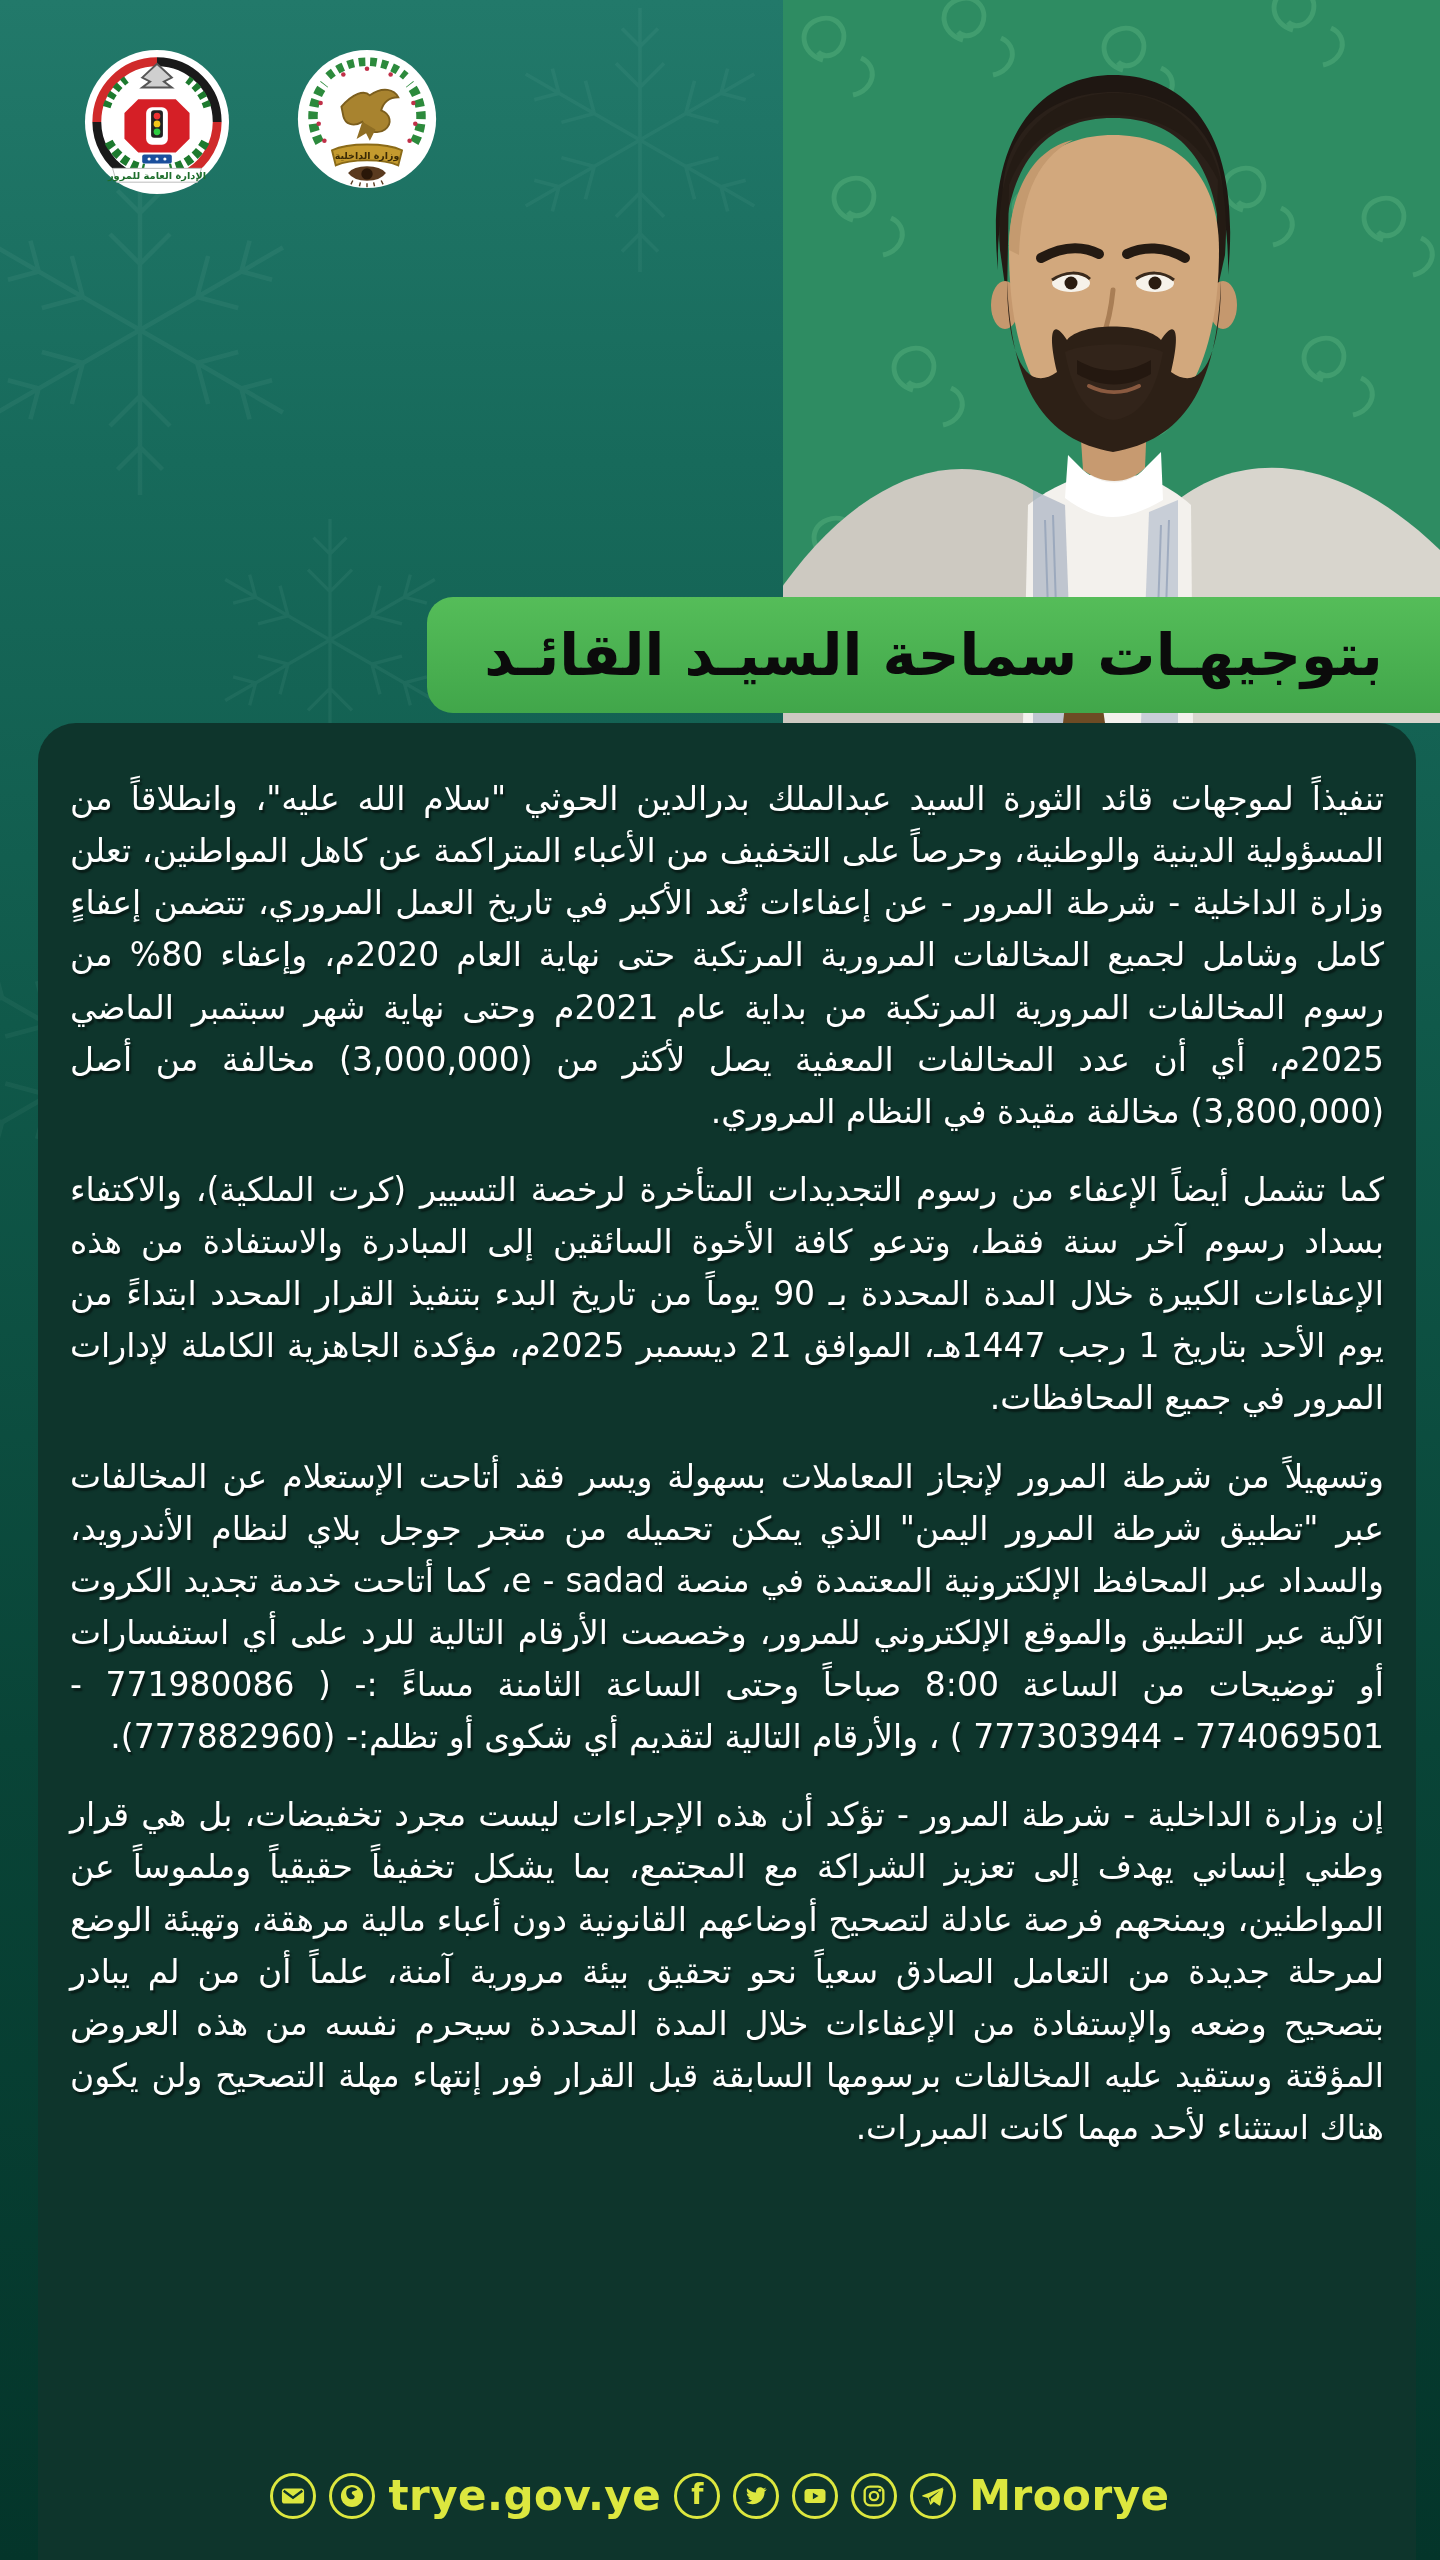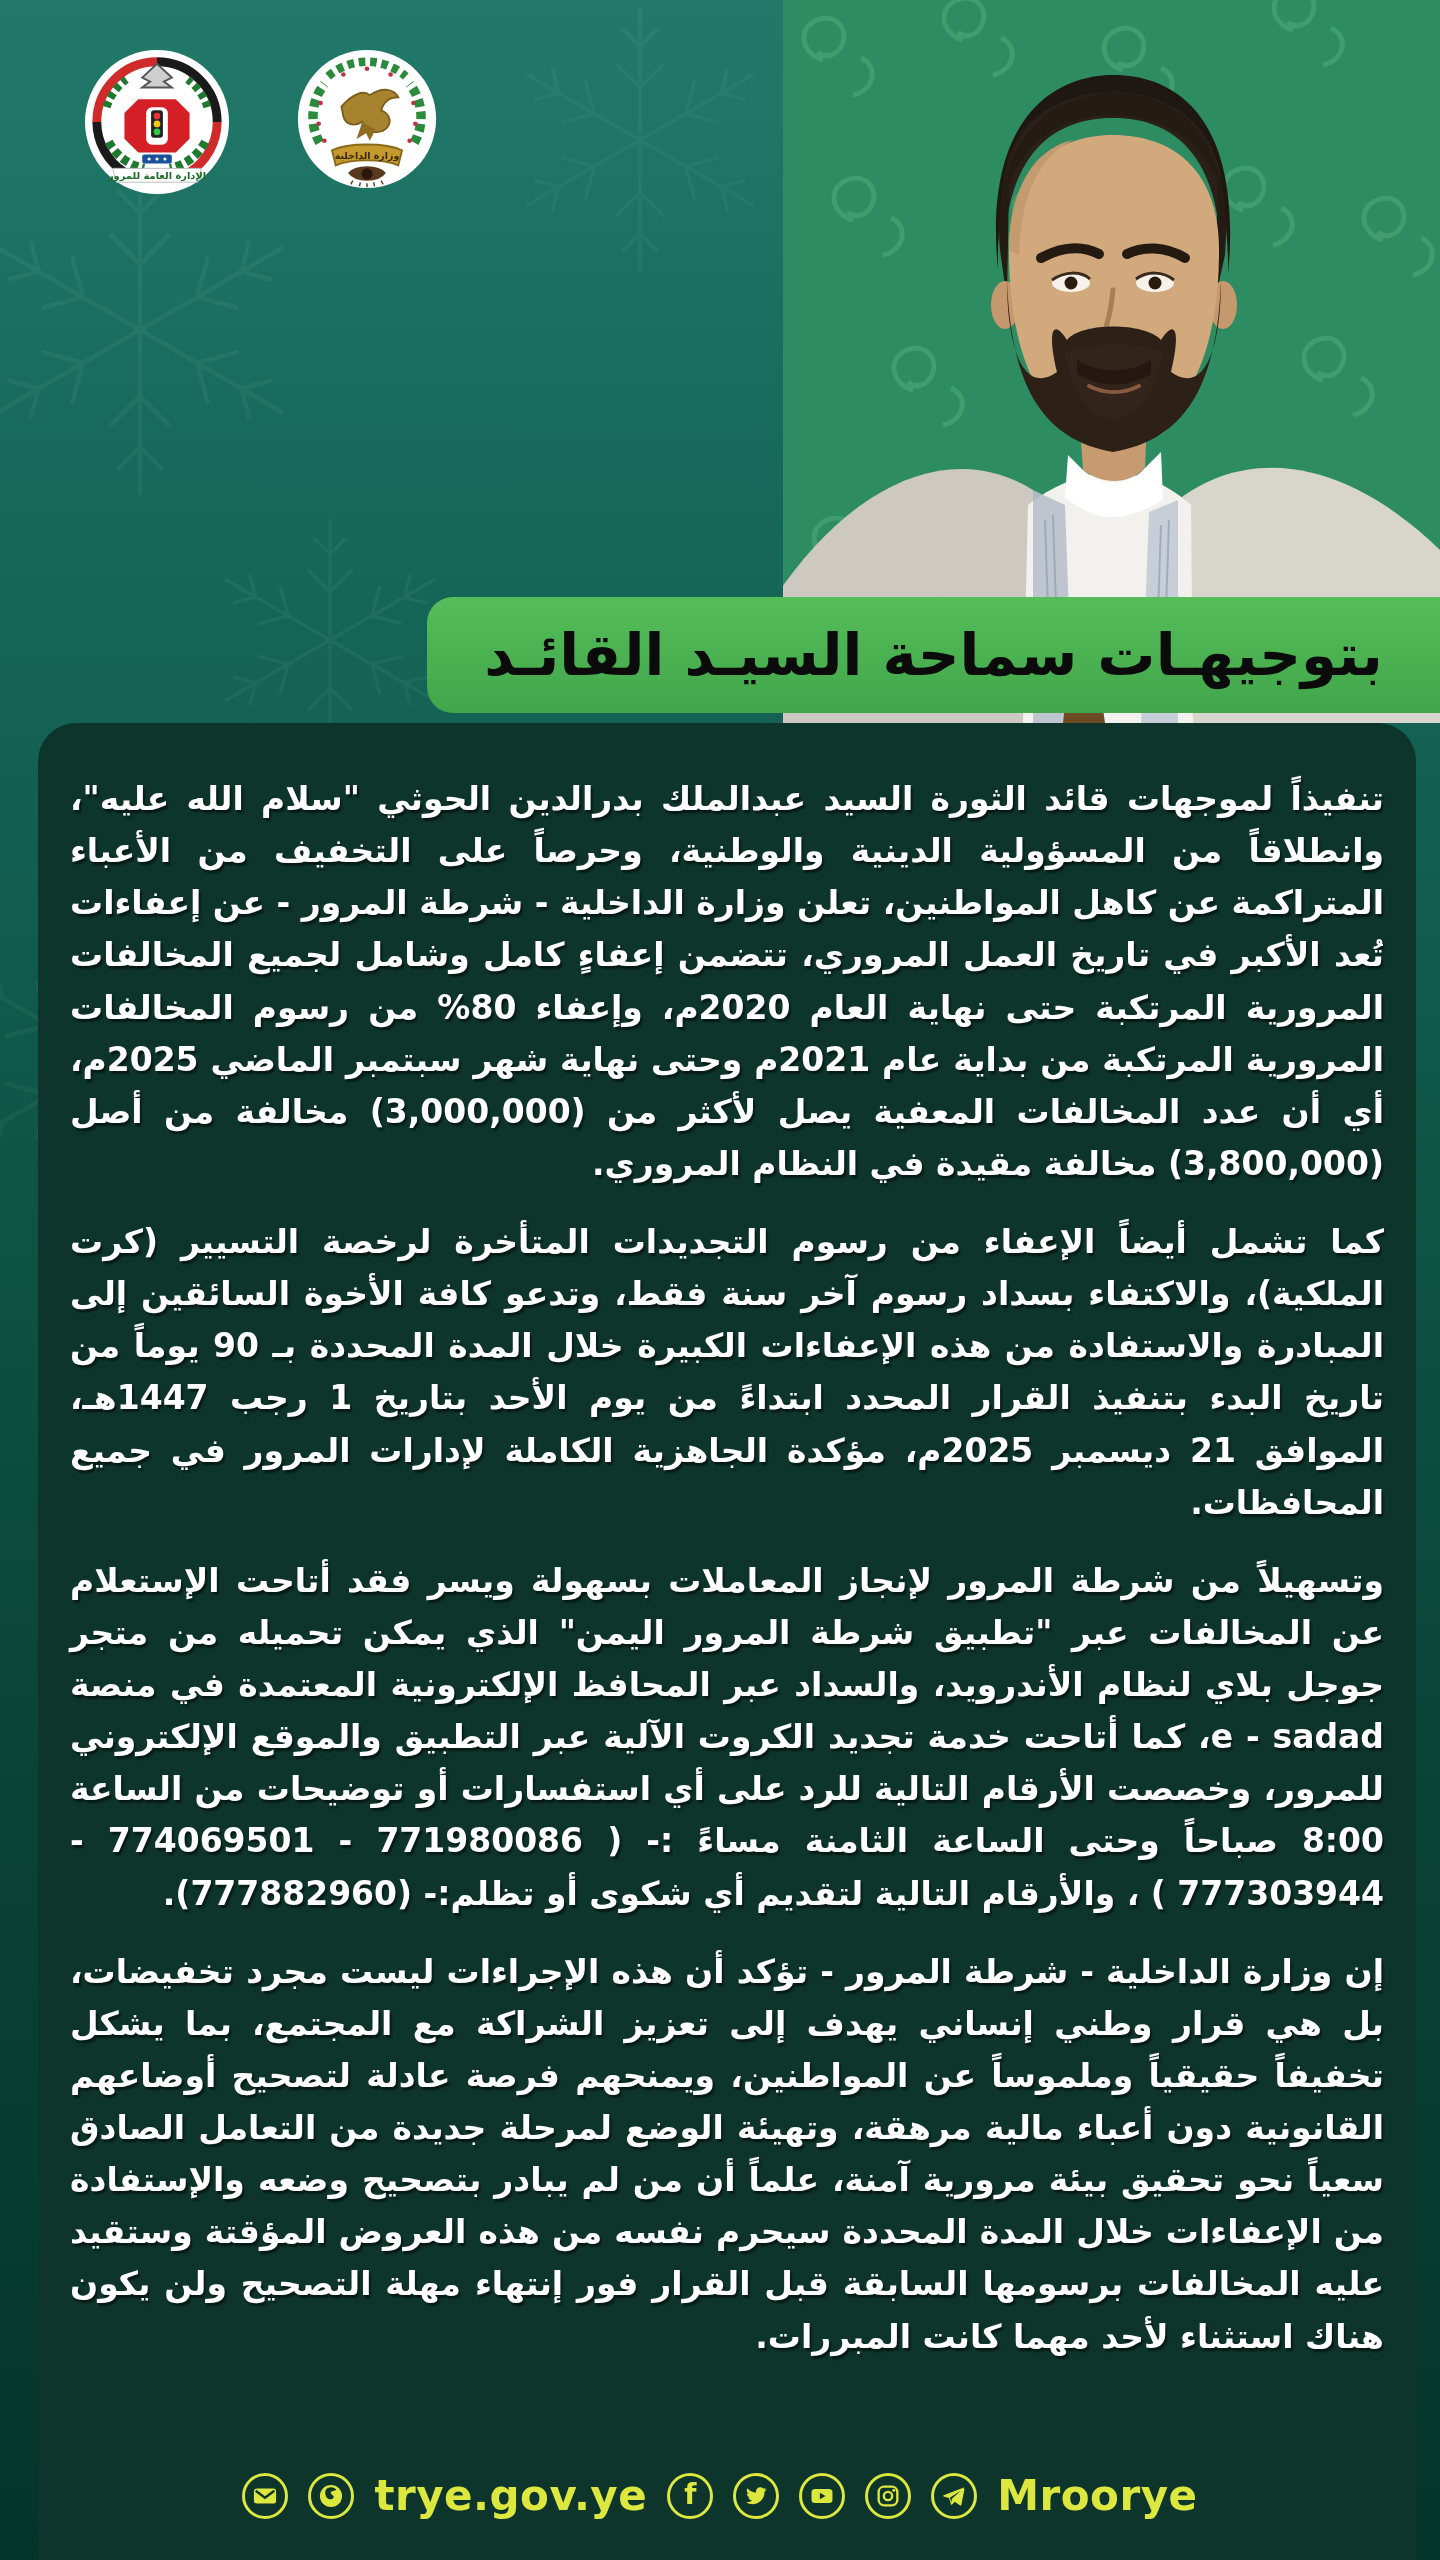--- a/index.html
+++ b/index.html
@@ -32,28 +32,28 @@
     background:#0e352c;border-radius:38px 38px 0 0;
     padding:24px 30px 150px 30px;box-sizing:border-box;
     direction:rtl;overflow:hidden;z-index:4;
   }
   .headline{
     margin:2px 6px 6px 6px;color:#ffffff;font-size:45px;font-weight:bold;
     line-height:1.6;text-align:center;
     text-shadow:2px 3px 3px rgba(0,0,0,.55);
   }
   .body-par{
-    margin:26px 2px 0 2px;color:#ffffff;font-size:33px;font-weight:bold;
+    margin:26px 2px 0 2px;color:#ffffff;font-size:33px;font-weight:normal;
     line-height:1.58;text-align:justify;text-align-last:right;
     text-shadow:2px 3px 2px rgba(0,0,0,.5);
   }
   
   .footer{
     position:absolute;left:0;right:0;bottom:40px;z-index:6;
-    display:flex;direction:ltr;align-items:center;justify-content:center;gap:20px;
+    display:flex;direction:ltr;align-items:center;justify-content:center;gap:13px;
     color:#dce73f;
     margin-top:16px;
   }
   .footer .txt{font-size:42px;font-weight:bold;letter-spacing:.5px;}
   .ic{
     width:46px;height:46px;border:3px solid #dce73f;border-radius:50%;
     display:flex;align-items:center;justify-content:center;box-sizing:border-box;
     color:#dce73f;
   }
   .ic svg{width:28px;height:28px;display:block;}

